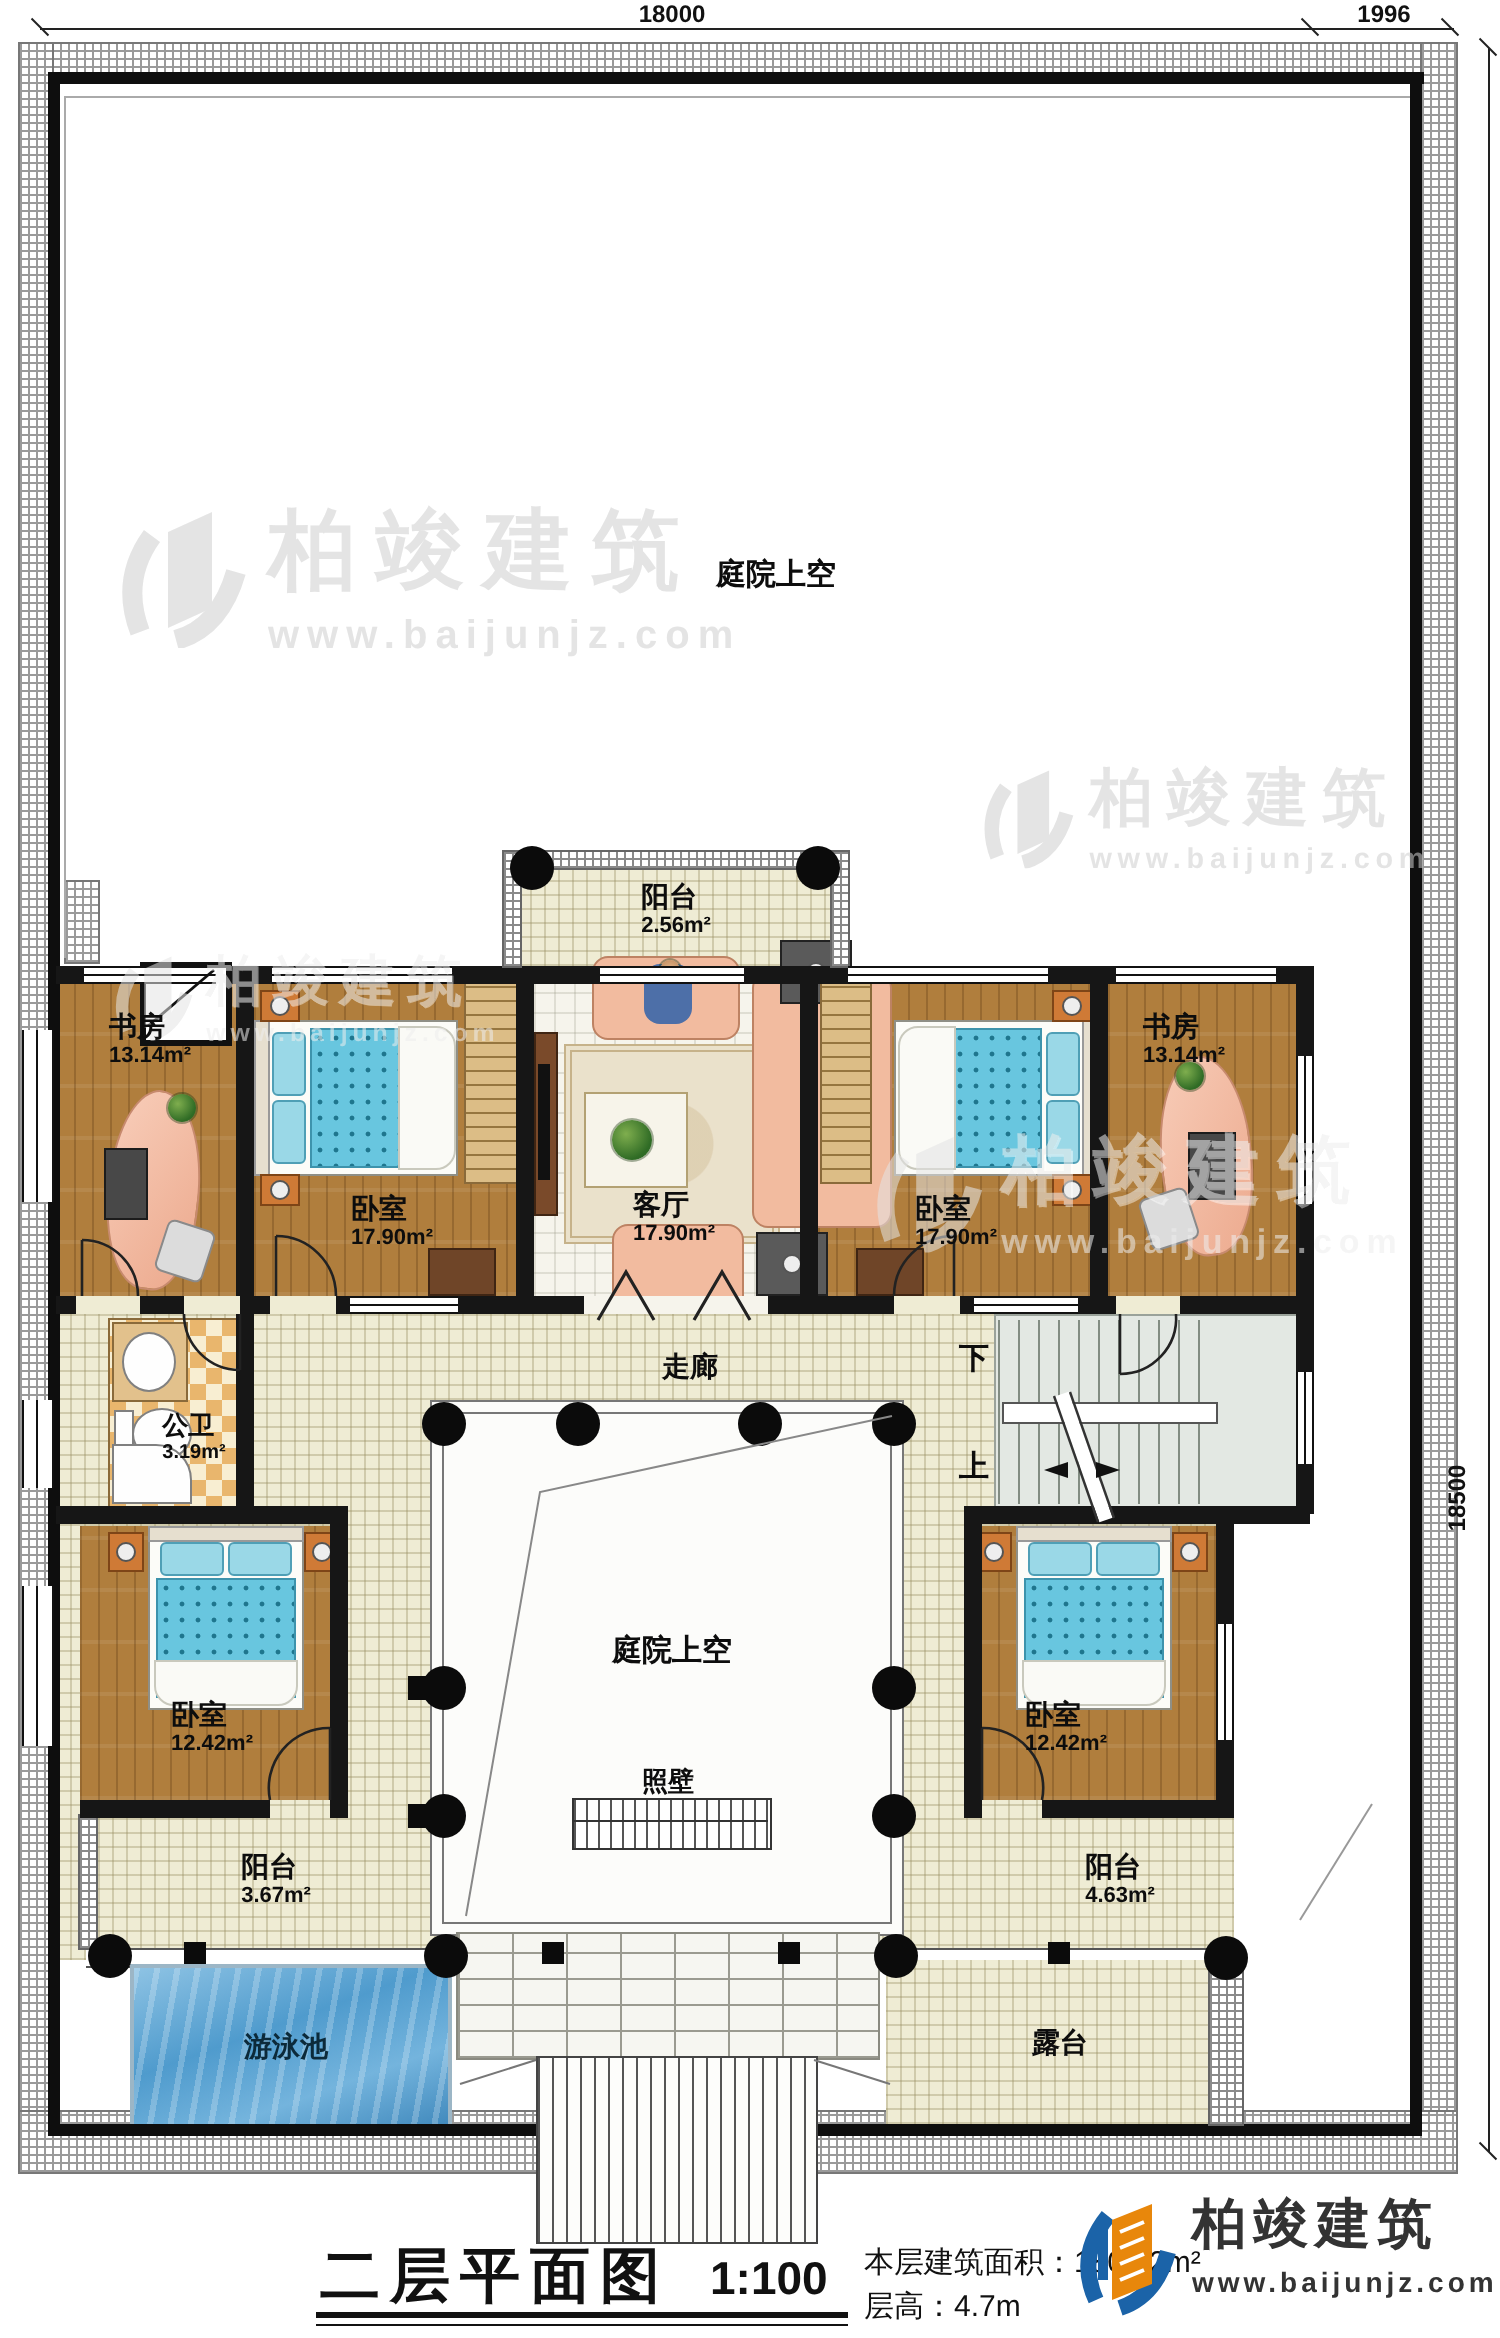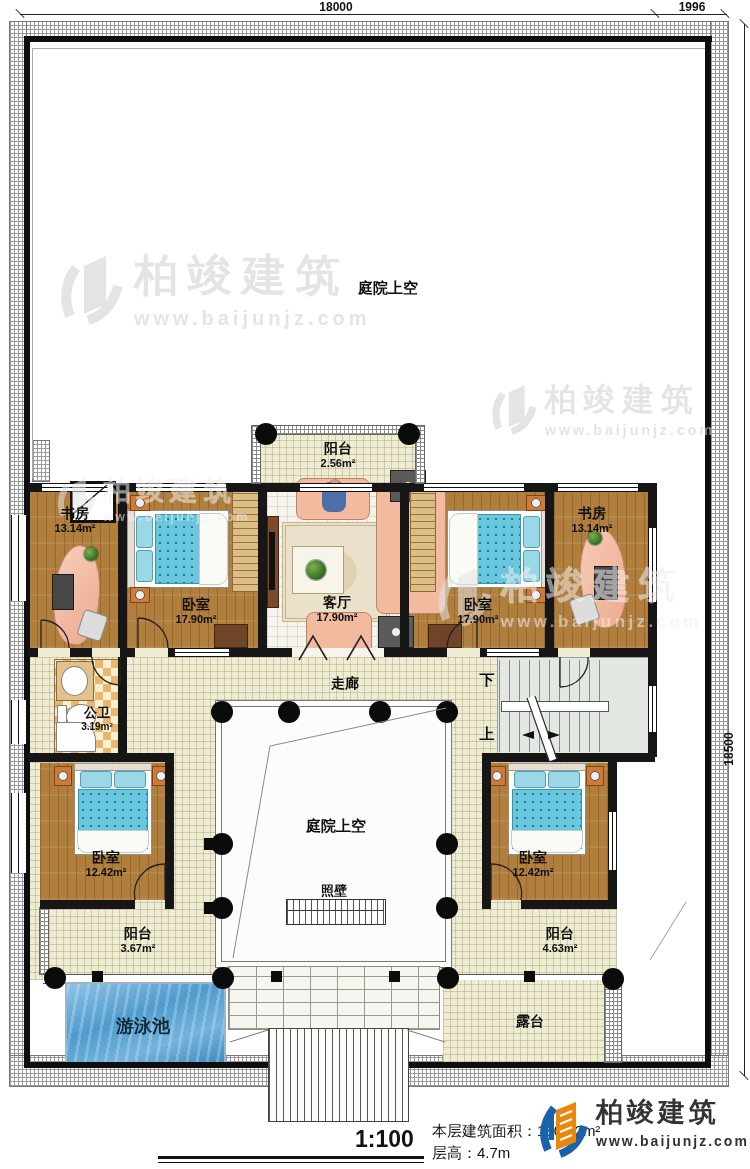--- a/index.html
+++ b/index.html
@@ -66,21 +66,21 @@
   .sidetbl{background:#5a5a5a;border:1px solid #222;}
   .carpet{background:radial-gradient(circle at 50% 50%,rgba(190,160,110,.25) 0 30%,transparent 31%),#eae1cb;border:4px double #c6b28a;}
   .ctable{background:#f7f4ea;border:1px solid #b3a173;}
   .plant{border-radius:50%;background:radial-gradient(circle at 35% 35%,#7fae4e,#2f6b25 70%);box-shadow:0 0 0 1px rgba(30,60,20,.4);}
   .desk{background:linear-gradient(120deg,#f8cdb9,#eca98d);border:1px solid #c78a6e;}
   .monitor{background:#484848;border:1px solid #1c1c1c;}
   .chair{background:#dcdcdc;border:1px solid #8a8a8a;border-radius:4px;}
   .dresser{background:#6f4528;border:1px solid #3f2513;}
   .fixture{background:#fefefe;border:1px solid #808080;}
   
-  .lbl{position:absolute;z-index:10;transform:translateX(-50%);text-align:center;
+  .lbl{position:absolute;z-index:10;transform:translateX(-50%);
        font-weight:bold;white-space:nowrap;color:#0d0d0d;line-height:1.12;}
   .lbl .nm{font-size:14px;display:block;}
   .lbl .ar{font-size:11px;display:block;}
   .lbl-sm .nm{font-size:13px;}
   .lbl-sm .ar{font-size:10px;}
   .big{font-size:15px;}
   .dimtxt{position:absolute;font-size:12px;font-weight:bold;z-index:10;}
   .dimline{position:absolute;background:#222;z-index:3;}
   .tick{position:absolute;width:12px;height:1px;background:#222;transform:rotate(45deg);z-index:3;}
   
@@ -433,23 +433,24 @@
   <div class="lbl" style="left:560px;top:926px;">
       <span class="nm">阳台</span>
       <span class="ar">4.63m²</span>
     </div>
   <div class="lbl big" style="left:388px;top:280px;">庭院上空</div>
   <div class="lbl big" style="left:336px;top:818px;">庭院上空</div>
   <div class="lbl" style="left:345px;top:676px;font-size:14px;">走廊</div>
   <div class="lbl" style="left:334px;top:884px;font-size:13px;">照壁</div>
   <div class="lbl" style="left:487px;top:672px;font-size:15px;">下</div>
   <div class="lbl" style="left:487px;top:726px;font-size:15px;">上</div>
-  <div class="lbl" style="left:143px;top:1016px;font-size:18px;color:#0c2a3a;">游泳池</div>
+  <div class="lbl" style="left:143px;top:1016px;font-size:14px;color:#0c2a3a;">游泳池</div>
   <div class="lbl" style="left:530px;top:1014px;font-size:14px;">露台</div>
 
+  <div class="ft" style="left:160px;top:1118px;font-size:30px;font-weight:bold;letter-spacing:5px;">二层平面图</div>
   <div class="ft" style="left:355px;top:1126px;font-size:23px;font-weight:bold;">1:100</div>
   <div class="ft" style="left:158px;top:1156px;width:266px;height:3px;background:#111;"></div>
   <div class="ft" style="left:158px;top:1162px;width:266px;height:1px;background:#111;"></div>
   <div class="ft" style="left:432px;top:1122px;font-size:15px;">本层建筑面积：180.22m²</div>
   <div class="ft" style="left:432px;top:1144px;font-size:15px;">层高：4.7m</div>
 
   <div class="ft" style="left:536px;top:1094px;display:flex;align-items:flex-start;">
     <svg width="52" height="66">
       <path d="M12,56 Q2,34 18,14" stroke="#1b63a8" stroke-width="8" fill="none"></path>
       <path d="M24,60 Q42,54 48,32" stroke="#1b63a8" stroke-width="8" fill="none"></path>

